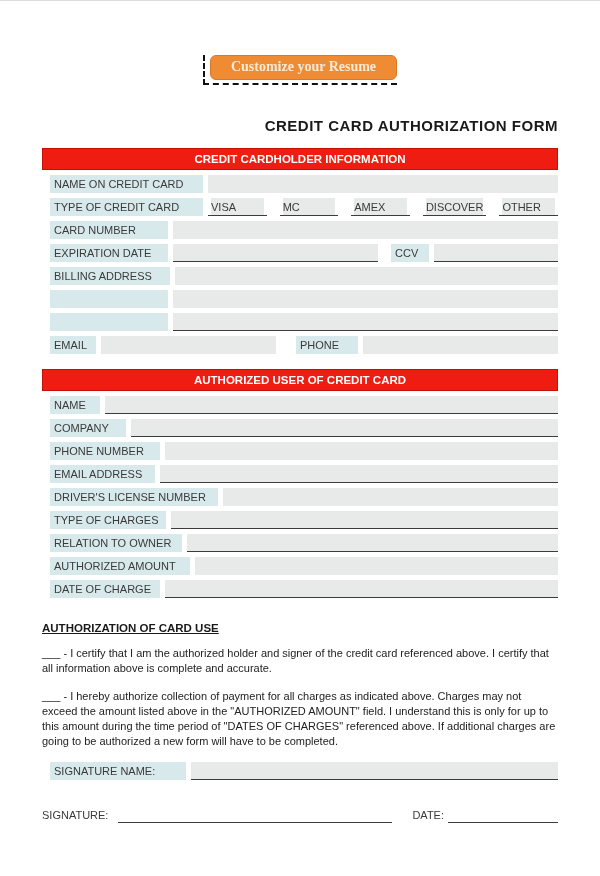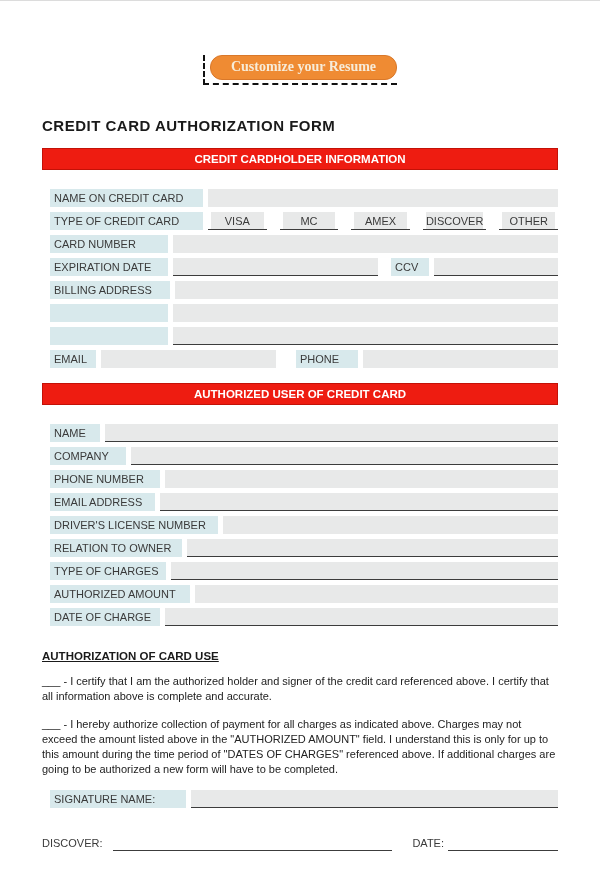--- a/index.html
+++ b/index.html
@@ -22,50 +22,50 @@
   .btn-area{display:flex;justify-content:center;margin-top:54px;}
   .btn-wrap{
     border-bottom:2px dashed #111;
     border-left:2px dashed #111;
     padding:0 0 3px 5px;
   }
   .cust-btn{
     display:inline-block;
     background:var(--button-orange);
     border:1px solid #d9782a;
-    border-radius:12px;
+    border-radius:6px;
     color:#f7ecd9;
     font-family:"Liberation Serif","DejaVu Serif",serif;
     font-weight:bold;
     font-size:14px;
     padding:3px 20px 4px 20px;
     cursor:pointer;
   }
 
   
   .title{
-    text-align:left;
+    text-align:right;
     font-weight:bold;
     font-size:15px;
     letter-spacing:.5px;
     color:#1a1a1a;
     margin-top:32px;
   }
 
   .form{margin-top:14px;}
 
   .sec-header{
     background:var(--header-red);
     border:1px solid #c31107;
     color:#ffffff;
     font-weight:bold;
     font-size:11.5px;
     text-align:center;
     padding:4px 0;
-    margin-bottom:19px;
+    margin-bottom:5px;
   }
 
   .row{display:flex;align-items:stretch;margin-bottom:5px;min-height:18px;}
   .lbl{
     background:var(--label-blue);
     font-size:11px;
     color:#3a3a3a;
     padding:3px 4px 2px 4px;
     white-space:nowrap;
     flex:0 0 auto;
@@ -75,21 +75,21 @@
   .gap{flex:0 0 5px;}
   .fld{background:var(--input-gray);flex:1 1 auto;min-height:18px;}
   .fld.ul{border-bottom:1px solid #3c3c3c;}
 
   
   .types{flex:1 1 auto;display:flex;gap:13px;}
   .type-opt{
     flex:1 1 0;
     border-bottom:1px solid #3c3c3c;
     padding:0 3px;
-    text-align:center;
+    text-align:left;
   }
   .type-opt .box{
     display:block;
     background:var(--input-gray);
     font-size:11px;
     color:#3a3a3a;
     padding:3px 0 2px 0;
   }
 
   
@@ -228,27 +228,27 @@
       <span class="fld ul"></span>
     </div>
 
     <div class="row">
       <span class="lbl" style="width:168px">DRIVER'S LICENSE NUMBER</span>
       <span class="gap"></span>
       <span class="fld"></span>
     </div>
 
     <div class="row">
+      <span class="lbl" style="width:116px">TYPE OF CHARGES</span>
+      <span class="gap"></span>
+      <span class="fld ul"></span>
+    </div>
+
+    <div class="row">
       <span class="lbl" style="width:132px">RELATION TO OWNER</span>
-      <span class="gap"></span>
-      <span class="fld ul"></span>
-    </div>
-
-    <div class="row">
-      <span class="lbl" style="width:116px">TYPE OF CHARGES</span>
       <span class="gap"></span>
       <span class="fld ul"></span>
     </div>
 
     <div class="row">
       <span class="lbl" style="width:140px">AUTHORIZED AMOUNT</span>
       <span class="gap"></span>
       <span class="fld"></span>
     </div>
 
@@ -264,21 +264,21 @@
       <p>___ - I hereby authorize collection of payment for all charges as indicated above. Charges may not exceed the amount listed above in the "AUTHORIZED AMOUNT" field.  I understand this is only for up to this amount during the time period of "DATES OF CHARGES" referenced above. If additional charges are going to be authorized a new form will have to be completed.</p>
     </div>
 
     <div class="row cardholder-row">
       <span class="lbl" style="width:136px">SIGNATURE NAME:</span>
       <span class="gap"></span>
       <span class="fld ul"></span>
     </div>
 
     <div class="sig-row">
-      <span class="plain-lbl">DISCOVER:</span>
+      <span class="plain-lbl">SIGNATURE:</span>
       <span class="sig-line"></span>
       <span style="flex:0 0 14px"></span>
       <span class="plain-lbl">DATE:</span>
       <span class="date-line"></span>
     </div>
 
   </div>
 </div>
 
 </body></html>

